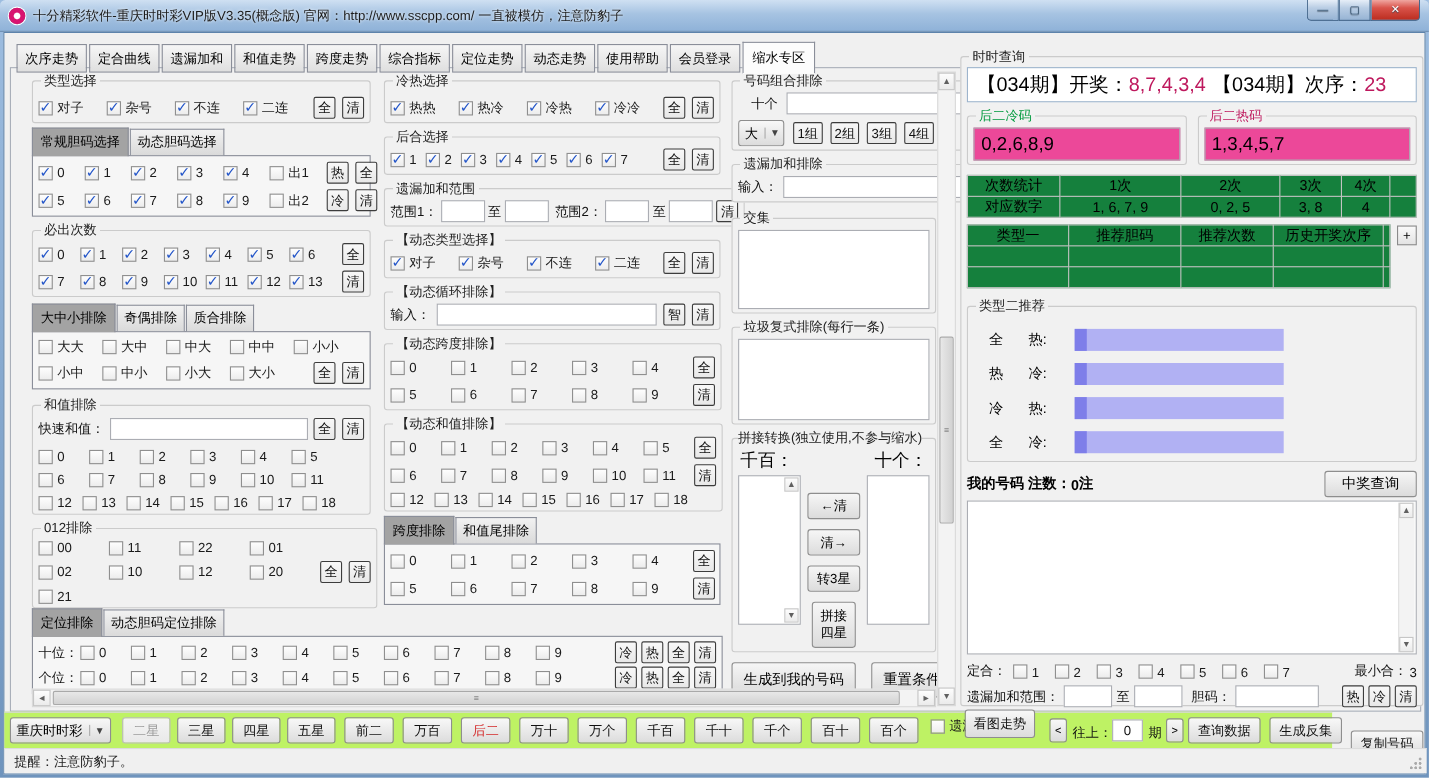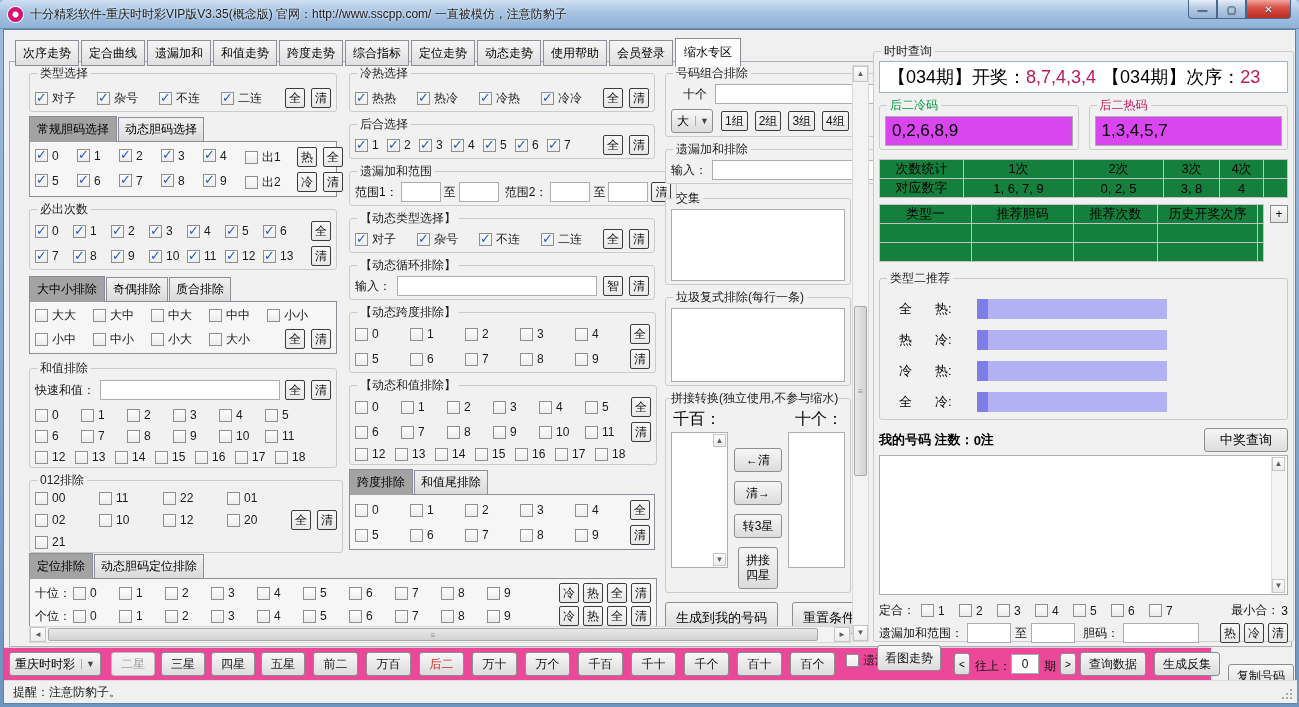--- a/index.html
+++ b/index.html
@@ -25,21 +25,21 @@
   
   fieldset{border:1px solid #cbcbcb;border-radius:3px;padding:1px 5px 3px;background:#f1f1f1}
   legend{font-size:12px;color:#222;padding:0 3px;margin-left:2px;white-space:nowrap}
   
   .tc .tabs{display:flex;position:relative;z-index:2;align-items:flex-end}
   .tc .tab{font-size:12px;padding:3px 6px;border:1px solid #8a8e99;border-bottom:none;background:linear-gradient(#f2f2f2,#dadada);margin-right:1px;white-space:nowrap}
   .tc .tab.act{background:#a3a3a3;padding:4px 7px;margin-bottom:-1px}
   .tc .panel{border:1px solid #8a8e99;background:#f6f6f6;padding:2px 5px 4px}
   
   .r{display:flex;align-items:center;margin-top:5px}
-  .cbs{display:flex;align-items:flex-start;flex:1}
+  .cbs{display:flex;align-items:center;flex:1}
   .btns{display:flex;gap:6px;margin-left:auto}
   .cb{display:inline-flex;align-items:center;font-size:12px;color:#1a1a1a;cursor:default}
   .cb .box{width:13px;height:13px;border:1px solid #8f8f8f;background:linear-gradient(#fefefe,#ececec);position:relative;flex:none;margin-right:4px}
   .cb.on .box::after{content:"✓";position:absolute;left:0px;top:-3px;color:#2456c9;font-size:13px;font-weight:bold}
   .sq{min-width:20px;height:20px;border:1px solid #3c3c3c;border-radius:2px;background:linear-gradient(#f8f8f8,#e8e8e8);
     font-size:12px;padding:0 3px;color:#111;line-height:1}
   .tx{height:20px;border:1px solid #abadb3;background:#fff;font-size:12px;padding:0 3px;color:#111}
   .lbl{font-size:12px;white-space:nowrap;color:#111}
   
   .w62 .cb{width:62px}.w58 .cb{width:58px}.w55 .cb{width:55px}.w46 .cb{width:46px}.w40 .cb{width:40px}.w38 .cb{width:38px}.w32 .cb{width:32px}
@@ -72,37 +72,37 @@
   .sthumb{position:absolute;background:linear-gradient(90deg,#e8e8e8,#d2d2d2);border:1px solid #a9a9a9;border-radius:2px}
   .hscroll .sthumb{top:1px;height:13px;background:linear-gradient(#e8e8e8,#d2d2d2)}
   .grip{position:absolute;left:50%;top:50%;transform:translate(-50%,-50%);font-size:8px;color:#8a8a8a}
   
   .rightpanel{position:absolute;left:869px;top:13px;width:421px;height:599px;z-index:4;background:#f1f1f1}
   .drawbox{border:1px solid #9db4cc;background:#fff;height:32px;display:flex;align-items:center;padding:0 8px;font-size:18px;white-space:nowrap;overflow:hidden}
   .red{color:#be185d}
   .green{color:#009a3e}
   .hcrow{display:flex;gap:10px;margin-top:4px}
   .hcrow fieldset{flex:1}
-  .valbox{background:#d946ef;border:1px solid #abadb3;height:30px;font-size:17px;display:flex;align-items:center;padding:0 6px;margin-top:1px}
+  .valbox{background:#ec4899;border:1px solid #abadb3;height:30px;font-size:17px;display:flex;align-items:center;padding:0 6px;margin-top:1px}
   table.grid{border-collapse:collapse;width:100%;table-layout:fixed;background:#15803d}
   table.grid td{border:1px solid #c3c3c3;font-size:13px;height:19px;padding:0 4px;text-align:center;white-space:nowrap;overflow:hidden}
   .type1wrap{position:relative;margin-top:6px}
   .plusbtn{position:absolute;right:0;top:1px;width:18px;height:18px;border:1px solid #8a8a8a;background:linear-gradient(#fafafa,#e3e3e3);
     font-size:12px;line-height:1;display:flex;align-items:center;justify-content:center}
   .t2row{display:flex;align-items:center;height:20px;margin:11px 0 0 14px}
   .t2a{width:36px;font-size:13px}.t2b{width:42px;font-size:13px}
   .bar{width:190px;height:20px;position:relative}
   .bar .cap{position:absolute;left:0;top:0;width:11px;height:100%}
   .myhead{display:flex;align-items:center;font-size:13px;font-weight:bold;margin-top:8px}
   .checkbtn{margin-left:auto;width:84px;height:24px;border:1px solid #8e8e8e;border-radius:3px;background:linear-gradient(#f6f6f6,#dcdcdc);font-size:13px}
   .mybox{height:140px;position:relative;margin-top:3px}
   .minivsb{position:absolute;right:1px;top:1px;bottom:1px;width:15px;background:#f3f3f3;border-left:1px solid #e0e0e0}
   .minivsb .sar{left:0;width:13px;height:14px}
   
-  .toolbar{position:absolute;left:0;top:617px;width:1207px;height:33px;border-top:1px solid #d8d8d8;background:#ec4899}
+  .toolbar{position:absolute;left:0;top:617px;width:1207px;height:33px;border-top:1px solid #d8d8d8;background:#bef264}
   .tg{position:absolute;top:4px;display:flex;align-items:center;gap:5px}
   .toolbar .sq{height:24px;min-width:44px;border:1px solid #8e8e8e;border-radius:3px;background:linear-gradient(#f8f8f8,#dcdcdc)}
   .toolbar .sq.dis{color:#9d9d9d;border-color:#bcbcbc;background:linear-gradient(#f4f4f4,#e9e9e9)}
   .toolbar .sq.red{color:#d42a2a}
   .g2{gap:8px}
   .g2 .sq{width:45px}
   .dd{display:flex;align-items:center;height:24px;border:1px solid #8e8e8e;border-radius:3px;background:linear-gradient(#f8f8f8,#dcdcdc);font-size:12px;padding:0 5px;gap:6px}
   .dd .arr{font-size:9px;color:#444;border-left:1px solid #aaa;padding-left:4px}
   .navbtn{width:16px;height:22px;border:1px solid #8e8e8e;border-radius:3px;background:linear-gradient(#f8f8f8,#dcdcdc);font-size:10px;padding:0}
   .statusbar{position:absolute;left:0;top:650px;width:1293px;height:23px;background:#f0f0f0;border-top:1px solid #dcdcdc;

